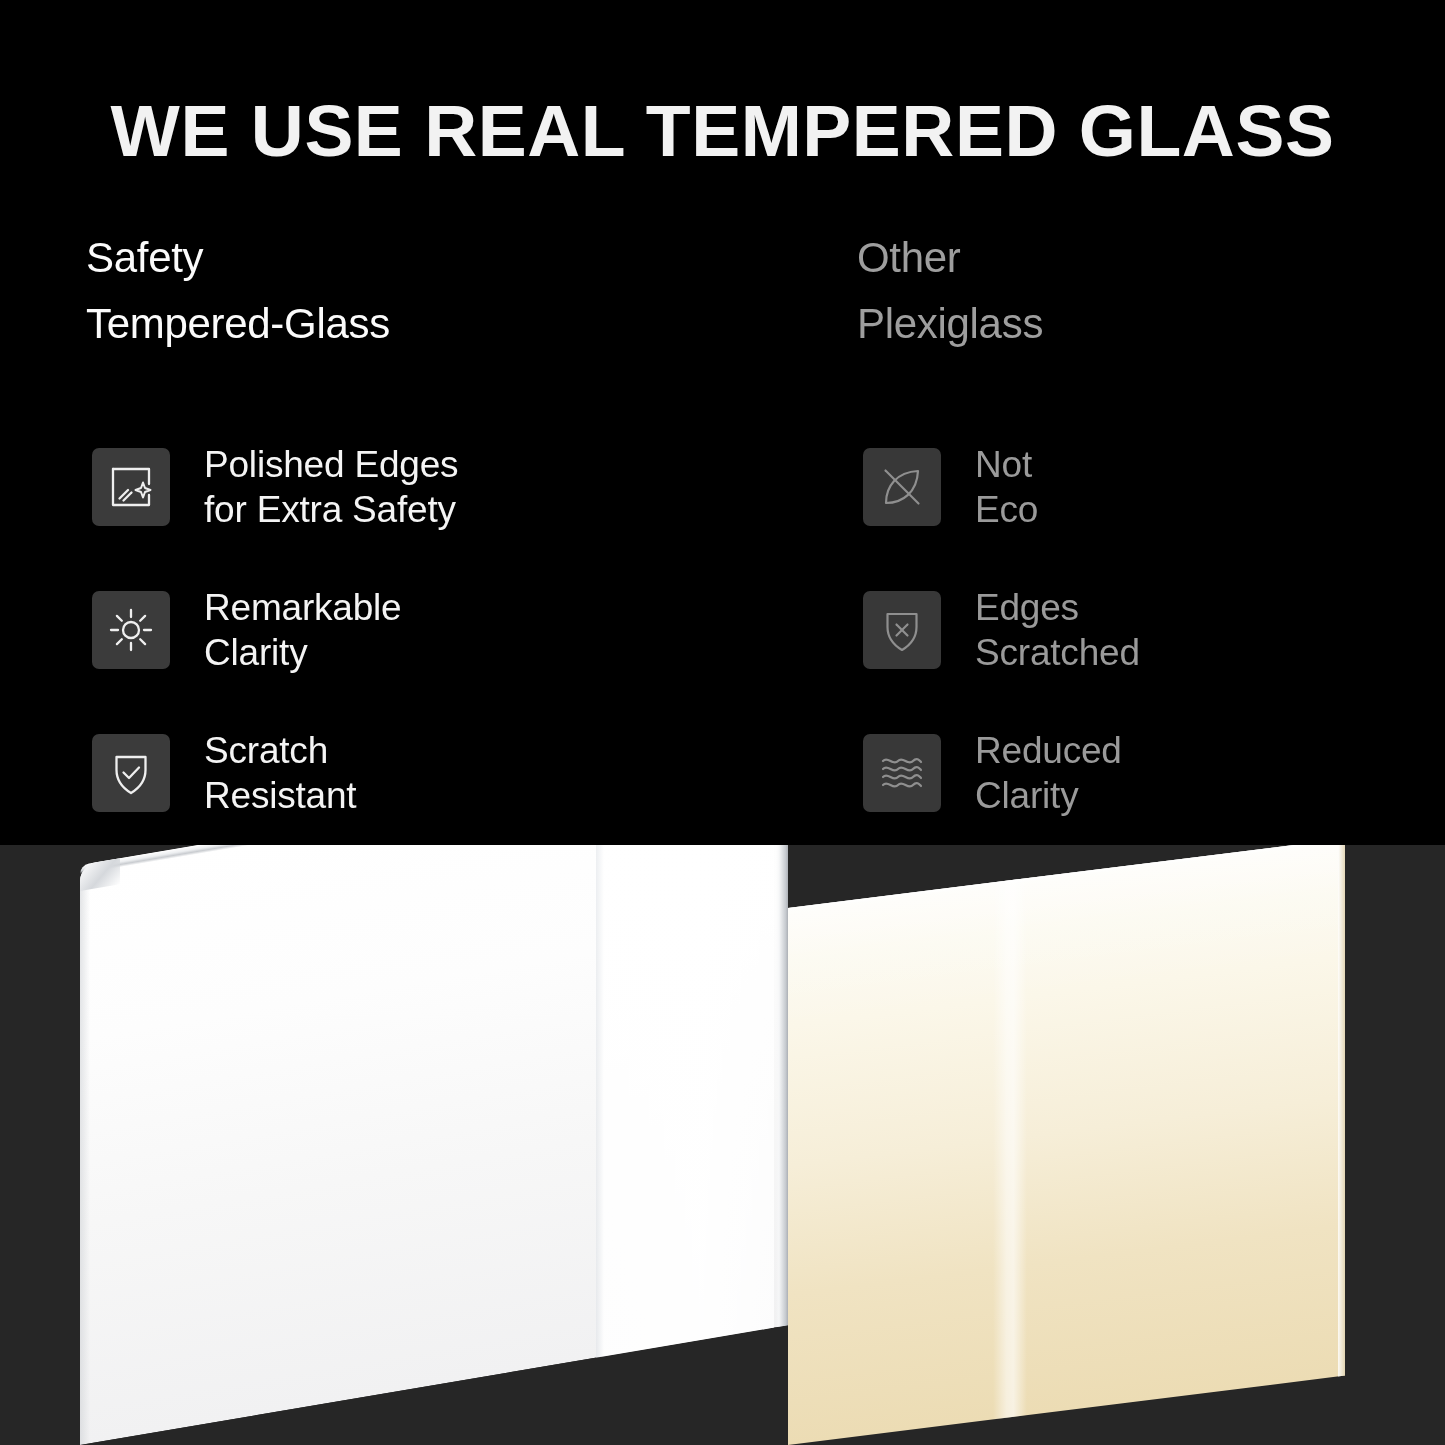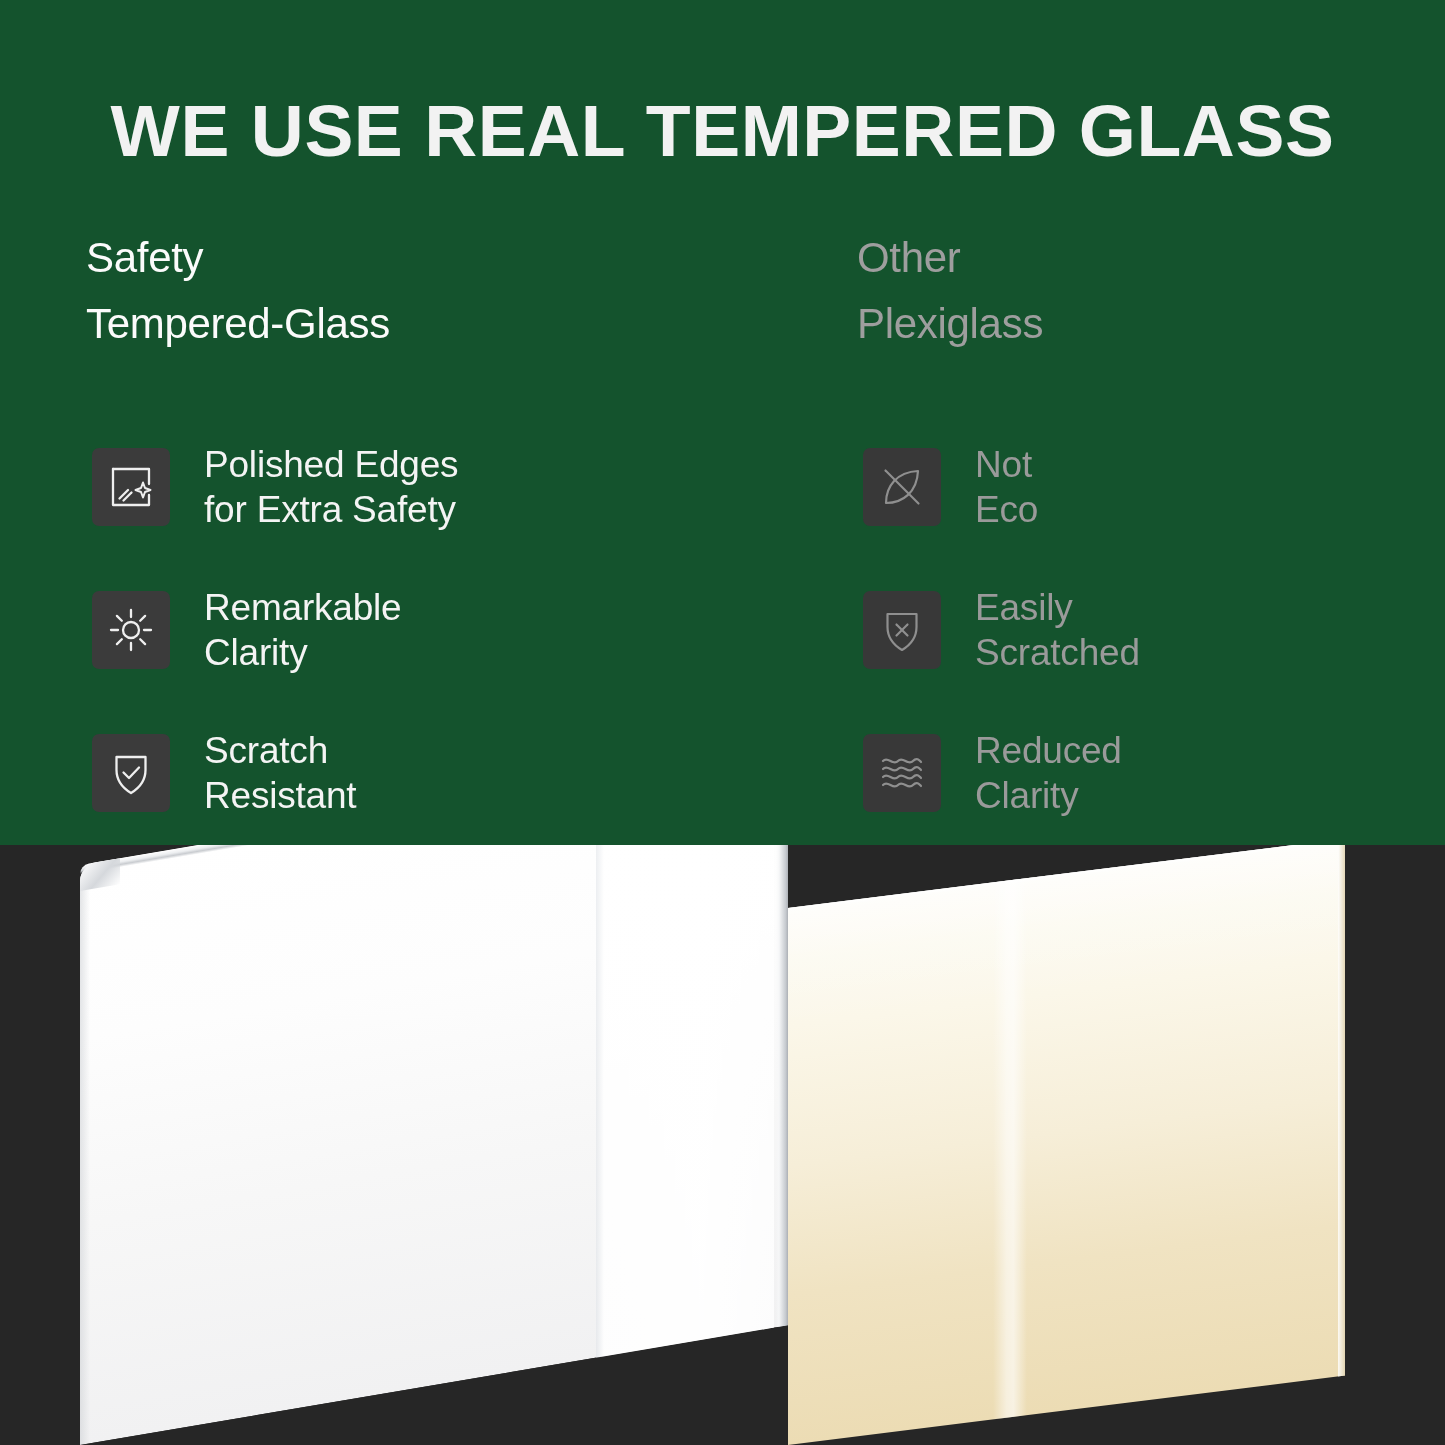--- a/index.html
+++ b/index.html
@@ -2,21 +2,21 @@
 <html><head>
 <meta charset="utf-8">
 <style>
   html,body{margin:0;padding:0;}
   body{
     width:1445px;height:1445px;
     background:#262626;
     font-family:"Liberation Sans", sans-serif;
     overflow:hidden;
   }
-  .page{position:relative;width:1445px;height:1445px;overflow:hidden;background:#14532d;}
+  .page{position:relative;width:1445px;height:1445px;overflow:hidden;background:#000000;}
 
   
   .headline{
     position:absolute;left:0;top:42px;width:1445px;
     text-align:center;
     color:#f2f2f2;
     font-family:"Liberation Sans Narrow","Liberation Sans",sans-serif;
     font-weight:700;
     font-size:72px;
     letter-spacing:0.5px;
@@ -240,21 +240,21 @@
         </div>
 
         <div class="feature">
           <div class="icon-tile">
             <svg width="46" height="46" viewBox="0 0 46 46" fill="none" stroke="#8f8f8f" stroke-width="2.2" stroke-linecap="round" stroke-linejoin="round">
               <path d="M23 43 C33 37 37.5 30 37.5 20 V7 H8.5 V20 C8.5 30 13 37 23 43 Z"></path>
               <path d="M17.5 17.5 L28.5 28.5"></path>
               <path d="M28.5 17.5 L17.5 28.5"></path>
             </svg>
           </div>
-          <div class="feature-label">Easily
+          <div class="feature-label">Edges
 Scratched</div>
         </div>
 
         <div class="feature">
           <div class="icon-tile">
             <svg width="46" height="46" viewBox="0 0 46 46" fill="none" stroke="#8f8f8f" stroke-width="2.2" stroke-linecap="round">
               <path d="M4 11 C9 5.5 14 16.5 19 11 C24 5.5 29 16.5 34 11 C38 6.6 41 11 42 12"></path>
               <path d="M4 19 C9 13.5 14 24.5 19 19 C24 13.5 29 24.5 34 19 C38 14.6 41 19 42 20"></path>
               <path d="M4 27 C9 21.5 14 32.5 19 27 C24 21.5 29 32.5 34 27 C38 22.6 41 27 42 28"></path>
               <path d="M4 35 C9 29.5 14 40.5 19 35 C24 29.5 29 40.5 34 35 C38 30.6 41 35 42 36"></path>

